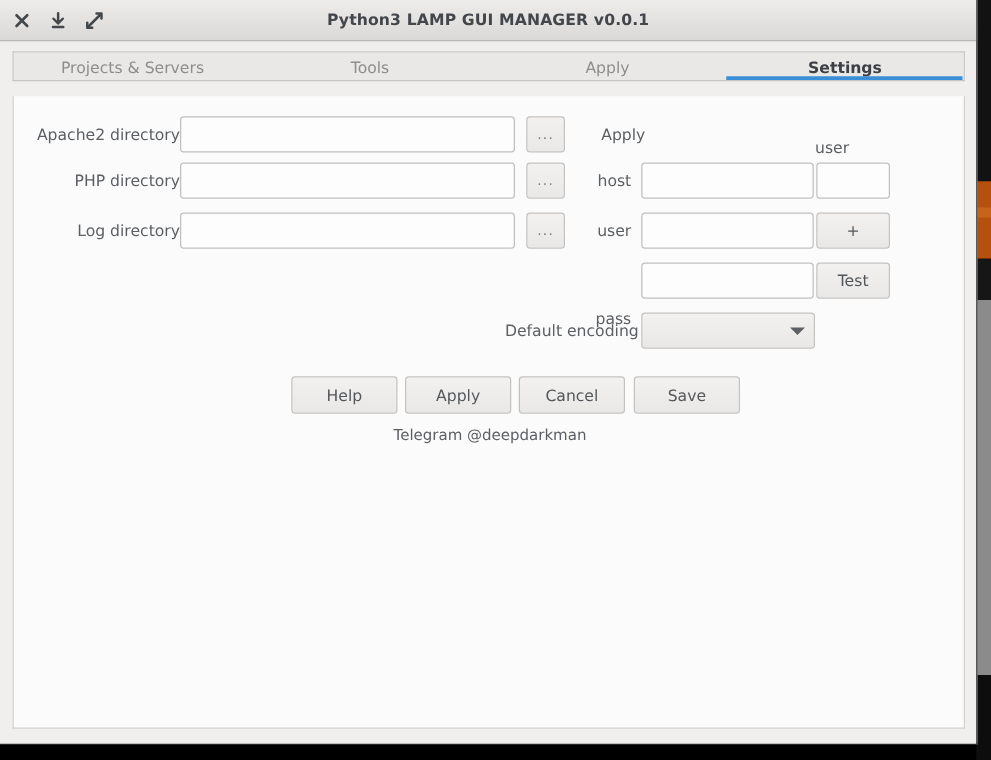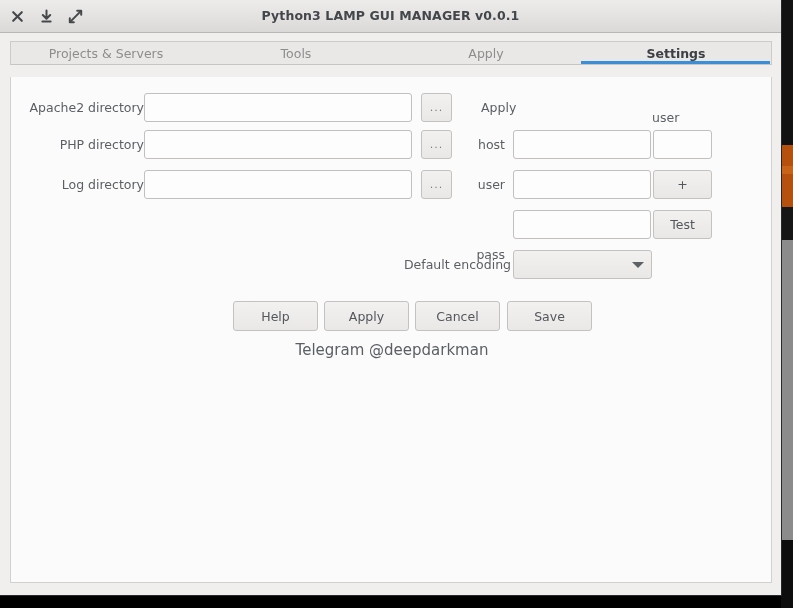--- a/index.html
+++ b/index.html
@@ -205,21 +205,21 @@
   }
   .caret {
     width: 0; height: 0;
     border-left: 6px solid transparent;
     border-right: 6px solid transparent;
     border-top: 6px solid #5d6165;
   }
 
   .footnote {
     position: absolute;
-    font-size: 15px;
+    font-size: 12px;
     color: #5b5f63;
     white-space: nowrap;
     user-select: none;
   }
 </style>
 </head>
 <body>
 
 <div id="desktop">
   <div class="bg-strip dark-a"></div>

